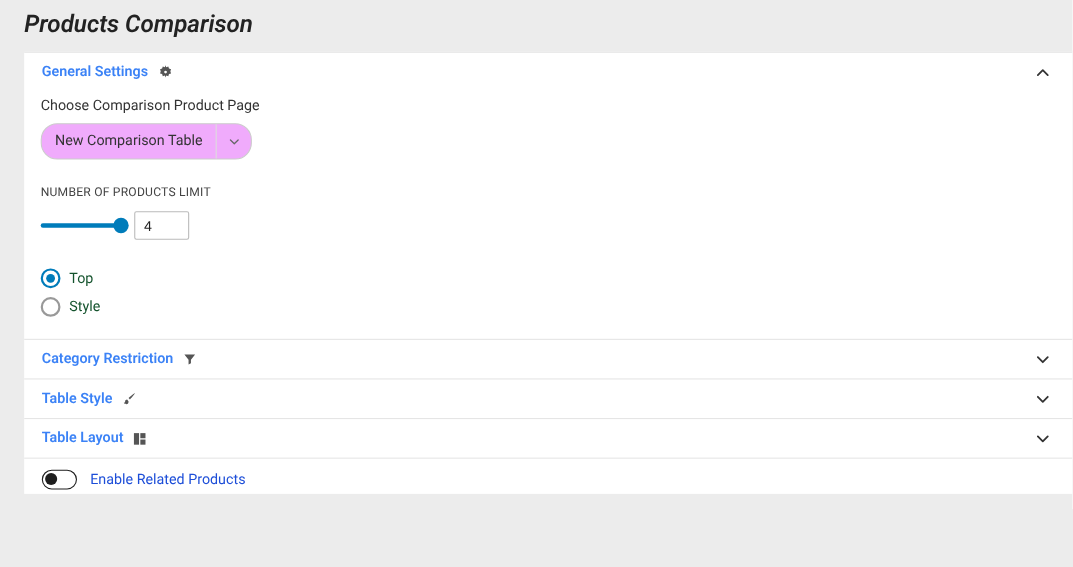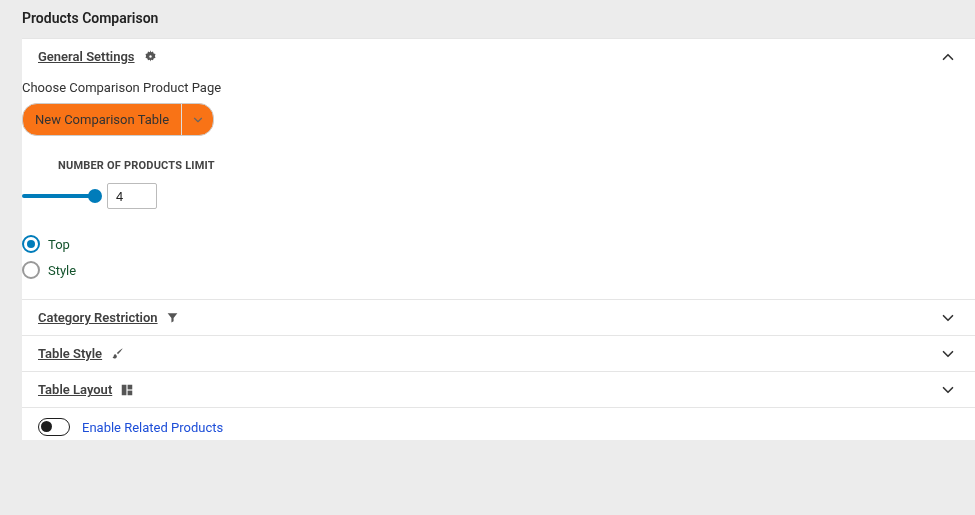--- a/index.html
+++ b/index.html
@@ -9,96 +9,95 @@
     color: #222;
     font-size: 13px;
     width: 975px;
     height: 515px;
     overflow: hidden;
   }
   .page {
     padding: 10px 0 0 22px;
   }
   .page-title {
-    font-size: 14px;
+    font-size: 22px;
     font-weight: 600;
     margin-bottom: 12px;
+    font-style: italic;
   }
   .panel {
     background: #fff;
     border-top: 1px solid #e5e5e5;
   }
   .section {
     border-bottom: 1px solid #e5e5e5;
   }
   .section-header {
     display: flex;
     align-items: center;
     padding: 10px 16px;
     cursor: pointer;
     position: relative;
   }
   .section-title {
     font-size: 13px;
     font-weight: 600;
-    color: #404040;
-    text-decoration: underline;
+    color: #3b82f6;
   }
   .section-icon {
     margin-left: 8px;
     color: #444;
     display: inline-flex;
   }
   .chevron {
     position: absolute;
     right: 18px;
     top: 50%;
     transform: translateY(-50%);
     color: #444;
   }
   .section-body {
-    padding: 6px 16px 20px 0;
+    padding: 6px 16px 20px 15px;
   }
   .field-label {
     font-size: 13px;
     color: #333;
     margin-bottom: 8px;
   }
   .select-wrap {
     display: inline-flex;
     align-items: stretch;
     border: 1px solid #ccc;
     border-radius: 15px;
-    background: #f97316;
+    background: #f0abfc;
     margin-bottom: 22px;
   }
   .select-value {
     padding: 8px 12px;
     font-size: 13px;
     color: #333;
     min-width: 130px;
   }
   .select-caret {
     width: 32px;
     display: flex;
     align-items: center;
     justify-content: center;
     border-left: 1px solid #ddd;
     color: #666;
   }
   .small-label {
     font-size: 11px;
-    font-weight: 700;
+    font-weight: 400;
     letter-spacing: 0.2px;
     color: #444;
     text-transform: uppercase;
     line-height: 1.4;
     margin-bottom: 10px;
     max-width: 160px;
-    margin-left: 36px;
   }
   .slider-row {
     display: flex;
     align-items: center;
     gap: 10px;
     margin-bottom: 26px;
   }
   .slider {
     position: relative;
     width: 75px;

